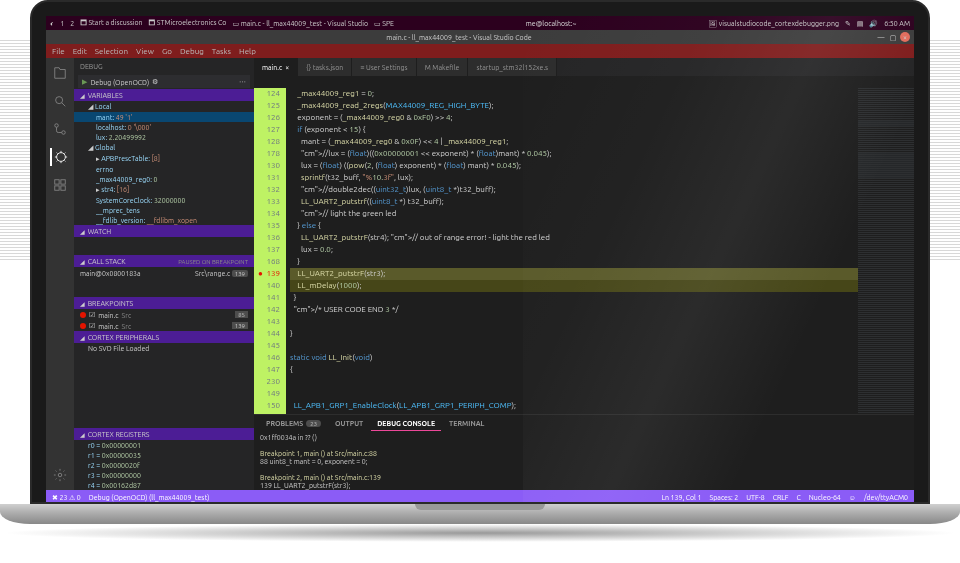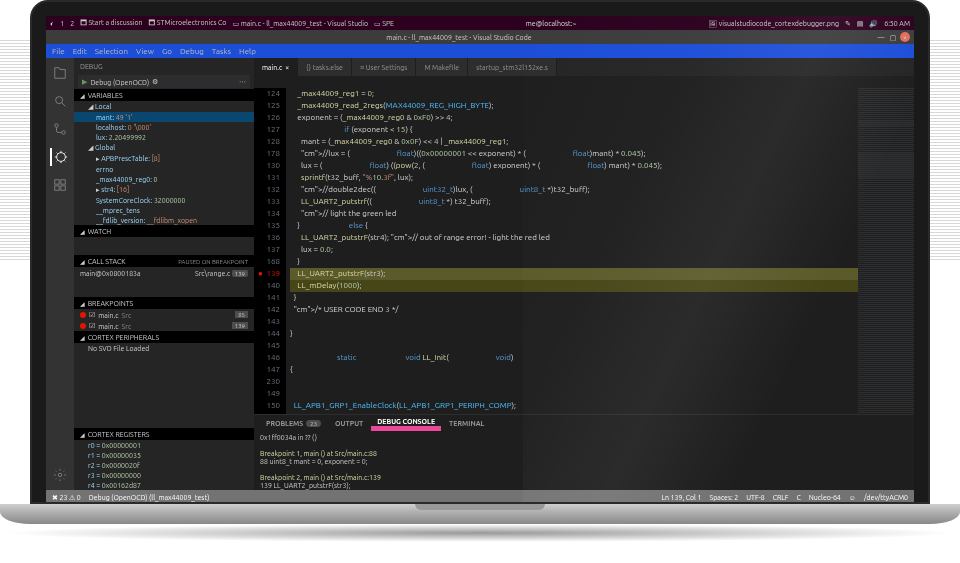--- a/index.html
+++ b/index.html
@@ -18,35 +18,35 @@
 .osbar { height:14px; background:#2c001e; display:flex; align-items:center; color:#ccc; font-size:7px; padding:0 4px; gap:6px; }
 .osbar .center { flex:1; text-align:center; color:#ddd; }
 .osbar .right { display:flex; gap:6px; align-items:center; }
 
 
 .titlebar { height:14px; background:#3c3c3c; display:flex; align-items:center; color:#ccc; font-size:7px; }
 .titlebar .t-center { flex:1; text-align:center; }
 .titlebar .winbtns { display:flex; gap:2px; padding:0 4px; }
 .winbtn { width:10px; height:10px; display:flex; align-items:center; justify-content:center; border-radius:2px; }
 
-.menubar { height:14px; background:#1d4ed8; display:flex; align-items:center; color:#bbb; font-size:8px; gap:8px; padding:4px 6px; }
+.menubar { height:14px; background:#7f1d1d; display:flex; align-items:center; color:#bbb; font-size:8px; gap:8px; padding:4px 6px; }
 
 .workbench { display:flex; height:calc(100% - 54px); }
 
 .activity { width:28px; background:#333333; display:flex; flex-direction:column; align-items:center; padding-top:6px; gap:10px; }
 .actbtn { width:18px; height:18px; display:flex; align-items:center; justify-content:center; color:#858585; }
 .actbtn.active { color:#fff; border-left:2px solid #fff; margin-left:-2px; padding-left:2px; }
 .actbtn svg { width:14px; height:14px; }
 .act-bottom { margin-top:auto; margin-bottom:6px; }
 
 .sidebar { width:180px; background:#252526; color:#ccc; font-size:7px; display:flex; flex-direction:column; overflow:hidden; }
 .side-header { padding:4px 6px; font-size:7px; color:#999; display:flex; align-items:center; gap:4px; text-transform:uppercase; }
 .debug-tool { display:flex; align-items:center; gap:3px; padding:2px 4px; background:#2d2d30; margin:1px 4px; }
 .playbtn { color:#6a9955; }
-.section-hdr { padding:2px 6px; font-size:7px; color:#ccc; background:#000000; display:flex; align-items:center; gap:3px; }
+.section-hdr { padding:2px 6px; font-size:7px; color:#ccc; background:#4c1d95; display:flex; align-items:center; gap:3px; }
 .section-hdr .chev { font-size:6px; }
 .var-row { padding:1px 4px 1px 14px; white-space:nowrap; overflow:hidden; }
 .var-row.l2 { padding-left:22px; }
 .var-row .nm { color:#9cdcfe; }
 .var-row .vl { color:#ce9178; }
 .var-row .num { color:#b5cea8;text-align:right; }
 .var-row.sel { background:#094771; }
 .spacer-sm { height:18px; }
 .callstack-row { padding:2px 6px; display:flex; justify-content:space-between; }
 .callstack-row .loc { background:#4d4d4d; padding:0 3px; border-radius:2px; font-size:6px; }
@@ -54,49 +54,49 @@
 .bp-dot { width:6px; height:6px; border-radius:50%; background:#e51400; }
 .bp-row .loc { margin-left:auto; background:#4d4d4d; padding:0 3px; font-size:6px; }
 .right-hint { margin-left:auto; font-size:6px; color:#888; }
 
 .editor-wrap { flex:1; display:flex; flex-direction:column; background:#1e1e1e; position:relative; }
 .tabs { height:18px; background:#252526; display:flex; align-items:stretch; font-size:7px; }
 .tab { padding:0 8px; display:flex; align-items:center; gap:3px; color:#969696; background:#2d2d2d; border-right:1px solid #1e1e1e; }
 .tab.active { background:#1e1e1e; color:#fff; }
 .breadcrumb { height:12px; font-size:6px; color:#888; padding:0 8px; display:flex; align-items:center; }
 .editor { flex:1; display:flex; overflow:hidden; font-family:'Consolas',monospace; font-size:8px; line-height:12px; position:relative; }
-.gutter { width:32px; text-align:right; color:#6e7681; padding-right:6px; background:#000000; }
+.gutter { width:32px; text-align:right; color:#6e7681; padding-right:6px; background:#bef264; }
 .gutter .ln { height:12px; }
 .gutter .bp { color:#e51400; position:relative; }
 .gutter .bp::before { content:'●'; position:absolute; left:4px; color:#e51400; }
 .code { flex:1; color:#d4d4d4; white-space:pre; padding-left:4px; position:relative; }
 .code .line { height:12px; }
 .code .hl { background:rgba(255,255,0,0.18); }
 .code .cur { background:#5a5a2a; }
-.kw { color:#569cd6;margin-left:47px; }
+.kw { color:#569cd6; }
 .fn { color:#dcdcaa; }
 .str { color:#ce9178; }
 .num2 { color:#b5cea8; }
 .mac { color:#4fc1ff;text-align:right; }
 
 .minimap { width:56px; background:#1e1e1e; opacity:0.55; background-image:
   linear-gradient(to bottom,#3a3d41 1px,transparent 1px),
   linear-gradient(to bottom,transparent 10%,#2b2f33 10%,#2b2f33 12%,transparent 12%,transparent 20%,#2b2f33 20%,#2b2f33 28%,transparent 28%);
   background-size:100% 2px,100% 100%;
 }
 
 .panel { height:76px; background:#1e1e1e; border-top:1px solid #2d2d2d; display:flex; flex-direction:column; }
 .panel-tabs { height:16px; display:flex; font-size:7px; color:#969696; align-items:center; gap:2px; padding:0 6px; }
 .ptab { padding:0 6px; height:100%; display:flex; align-items:center;font-weight:bold; }
-.ptab.active { color:#fff; border-bottom:5px solid #ec4899; }
+.ptab.active { color:#fff; border-bottom:1px solid #ec4899; }
 .ptab .badge { background:#4d4d4d; border-radius:6px; padding:0 4px; margin-left:3px; font-size:6px; }
 .panel-body { flex:1; padding:2px 6px; font-family:monospace; font-size:7px; color:#ccc; overflow:hidden; }
 .panel-body .hl2 { color:#dcdcaa; }
 
-.statusbar { height:14px; background:#737373; color:#fff; font-size:7px; display:flex; align-items:center; padding:0 6px; gap:8px; }
+.statusbar { height:14px; background:#8b5cf6; color:#fff; font-size:7px; display:flex; align-items:center; padding:0 6px; gap:8px; }
 .statusbar .sb-right { margin-left:auto; display:flex; gap:8px; }
 
 
 .screen::after { content:''; position:absolute; top:0; right:0; width:45%; height:100%; background:linear-gradient(115deg,transparent 0%,rgba(255,255,255,0.02) 30%,rgba(255,255,255,0.06) 50%,transparent 70%); pointer-events:none; }
 
 .edge-lines { position:absolute; left:0; top:40px; width:60px; height:220px; background:repeating-linear-gradient(to bottom,#d8d8d8 0 1px,transparent 1px 3px); z-index:-1; }
 .edge-lines.r { left:auto; right:0; }
 </style>
 </head>
 <body>
@@ -257,21 +257,21 @@
               <div class="var-row"><span class="nm">r1 =</span> <span class="num">0x00000035</span></div>
               <div class="var-row"><span class="nm">r2 =</span> <span class="num">0x0000020f</span></div>
               <div class="var-row"><span class="nm">r3 =</span> <span class="num">0x00000000</span></div>
               <div class="var-row"><span class="nm">r4 =</span> <span class="num">0x00162d87</span></div>
             </div>
     </div>
 
     <div class="editor-wrap">
      <div class="tabs" id="tabs">
               <div class="tab active">main.c<span> ×</span></div>
-              <div class="tab">{} tasks.else</div>
+              <div class="tab">{} tasks.json</div>
               <div class="tab">≡ User Settings</div>
               <div class="tab">M Makefile</div>
               <div class="tab">startup_stm32l152xe.s</div>
             </div>
      <div class="breadcrumb"></div>
      <div class="editor">
       <div class="gutter" id="gutter">
                 <div class="ln">124</div>
                 <div class="ln">125</div>
                 <div class="ln">126</div>

